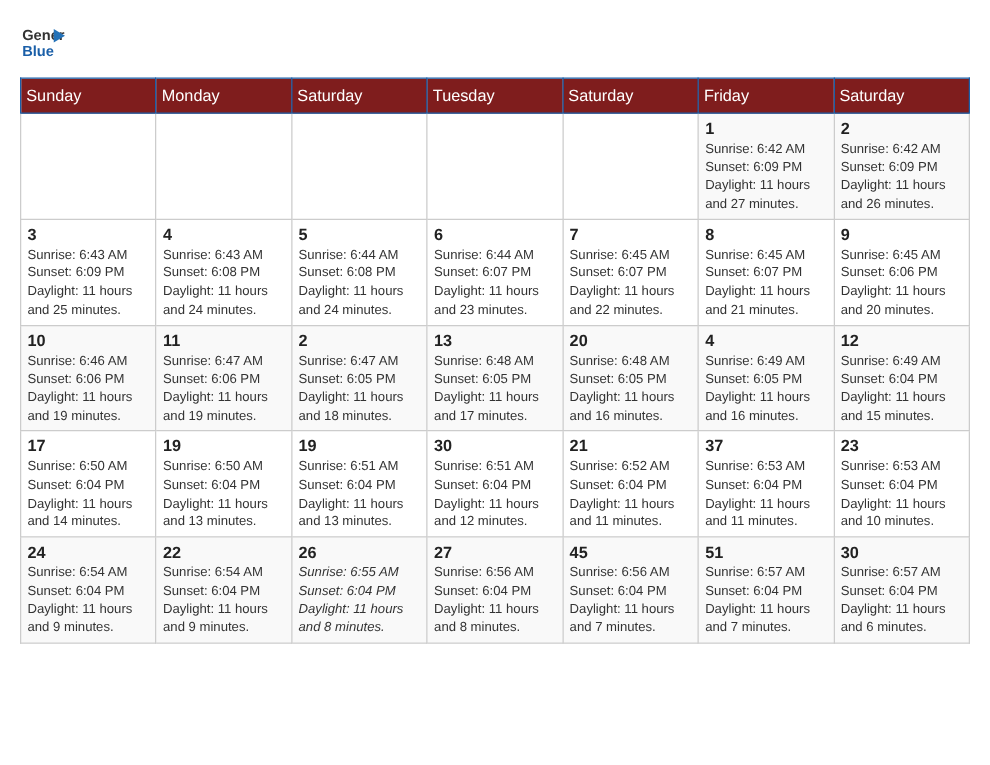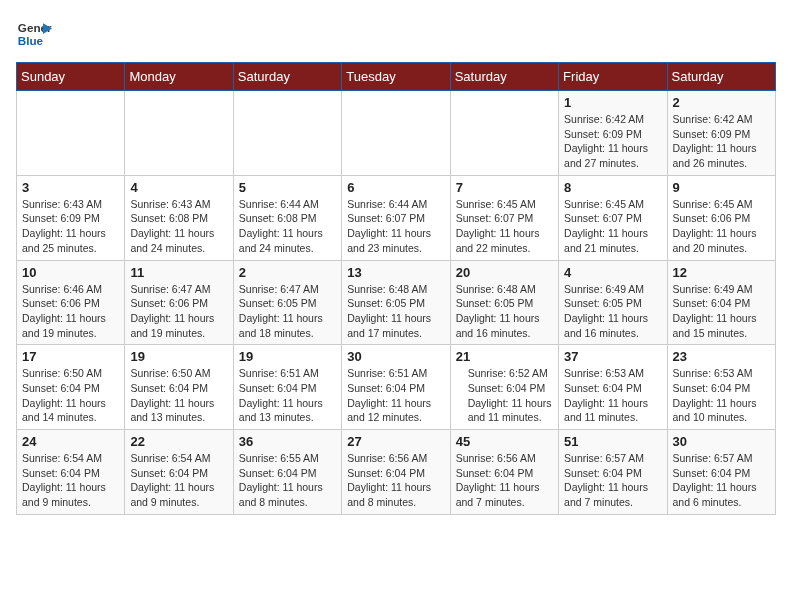--- a/index.html
+++ b/index.html
@@ -235,21 +235,21 @@
 Daylight: 11 hours and 13 minutes.</div>
         </td>
         <td>
           <span class="day-number">30</span>
           <div class="cell-info" style="white-space: pre-line;">Sunrise: 6:51 AM
 Sunset: 6:04 PM
 Daylight: 11 hours and 12 minutes.</div>
         </td>
         <td>
           <span class="day-number">21</span>
-          <div class="cell-info" style="white-space: pre-line; margin-left: 12px;">Sunrise: 6:52 AM
+          <div class="cell-info" style="white-space: pre-line;">Sunrise: 6:52 AM
 Sunset: 6:04 PM
 Daylight: 11 hours and 11 minutes.</div>
         </td>
         <td>
           <span class="day-number">37</span>
           <div class="cell-info" style="white-space: pre-line;">Sunrise: 6:53 AM
 Sunset: 6:04 PM
 Daylight: 11 hours and 11 minutes.</div>
         </td>
         <td>
@@ -266,22 +266,22 @@
 Sunset: 6:04 PM
 Daylight: 11 hours and 9 minutes.</div>
         </td>
         <td>
           <span class="day-number">22</span>
           <div class="cell-info" style="white-space: pre-line;">Sunrise: 6:54 AM
 Sunset: 6:04 PM
 Daylight: 11 hours and 9 minutes.</div>
         </td>
         <td>
-          <span class="day-number">36</span>
-          <div class="cell-info" style="white-space: pre-line;">Sunrise: 6:55 AM
+          <span class="day-number">26</span>
+          <div class="cell-info" style="white-space: pre-line; font-style: italic;">Sunrise: 6:55 AM
 Sunset: 6:04 PM
 Daylight: 11 hours and 8 minutes.</div>
         </td>
         <td>
           <span class="day-number">27</span>
           <div class="cell-info" style="white-space: pre-line;">Sunrise: 6:56 AM
 Sunset: 6:04 PM
 Daylight: 11 hours and 8 minutes.</div>
         </td>
         <td>

